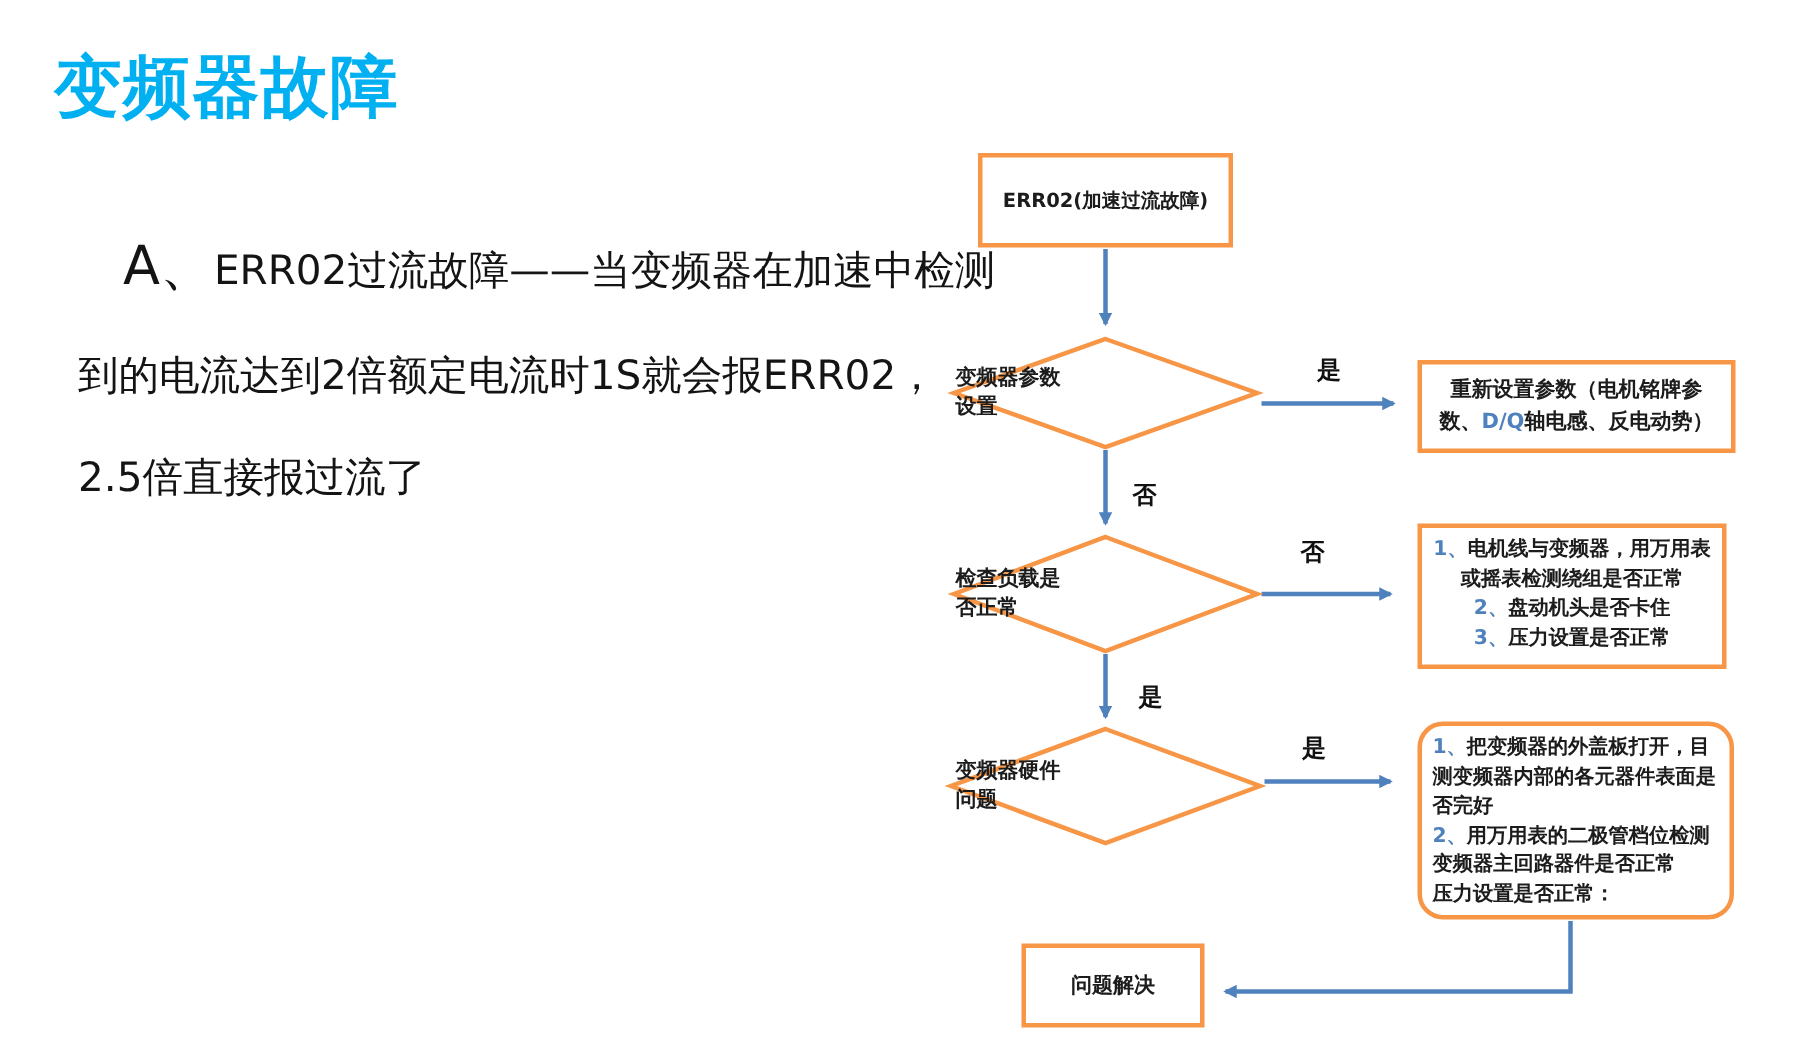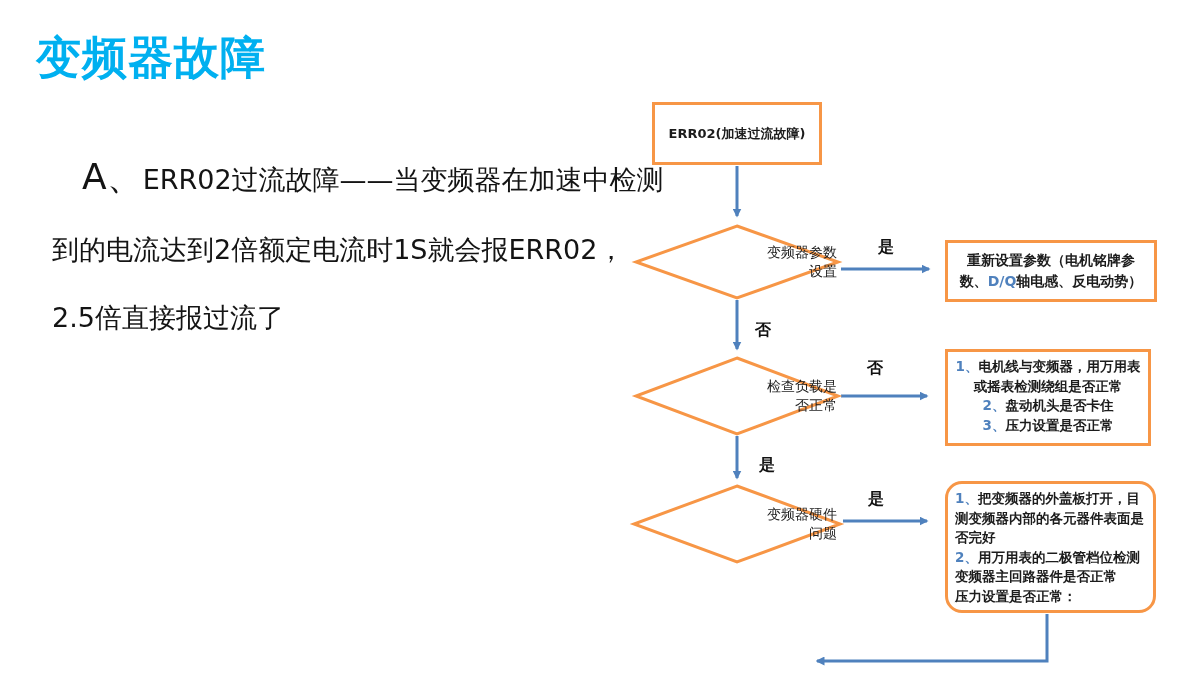--- a/index.html
+++ b/index.html
@@ -54,21 +54,21 @@
   .box-reset{left:945px;top:240px;width:212px;height:62px;font-size:14px;line-height:21px;padding:2px 6px;}
   .box-load{left:945px;top:349px;width:206px;height:97px;font-size:13.5px;line-height:19.5px;padding:5px 7px;text-align:center;}
   .box-hardware{left:945px;top:481px;width:211px;height:132px;font-size:13.5px;line-height:19.5px;padding:5px 7px;text-align:left;border-radius:17px;}
   .box-solved{left:681px;top:629px;width:122px;height:56px;font-size:14px;}
 
   .blue-seg{color:var(--arrow-blue);text-align:center;}
   .list-num{color:var(--arrow-blue);}
 
   .diamond-text{
     position:absolute;width:200px;
-    text-align:right;font-weight:normal;font-size:14px;line-height:19px;
+    text-align:left;font-weight:bold;font-size:14px;line-height:19px;
     color:#1c1c1c;
   }
   .dt1{left:637px;top:243px;}
   .dt2{left:637px;top:377px;}
   .dt3{left:637px;top:505px;}
 
   .edge-label{
     position:absolute;
     font-size:16px;font-weight:bold;color:#111;
   }
@@ -141,14 +141,15 @@
     <div><span class="list-num">2、</span><span>盘动机头是否卡住</span></div>
     <div><span class="list-num">3、</span><span>压力设置是否正常</span></div>
   </div>
 
   <div class="fbox box-hardware">
     <div><span class="list-num">1、</span><span>把变频器的外盖板打开，目测变频器内部的各元器件表面是否完好</span></div>
     <div><span class="list-num">2、</span><span>用万用表的二极管档位检测变频器主回路器件是否正常</span></div>
     <div>压力设置是否正常：</div>
   </div>
 
+  <div class="fbox box-solved center">问题解决</div>
 
 </div>
 
 </body></html>

